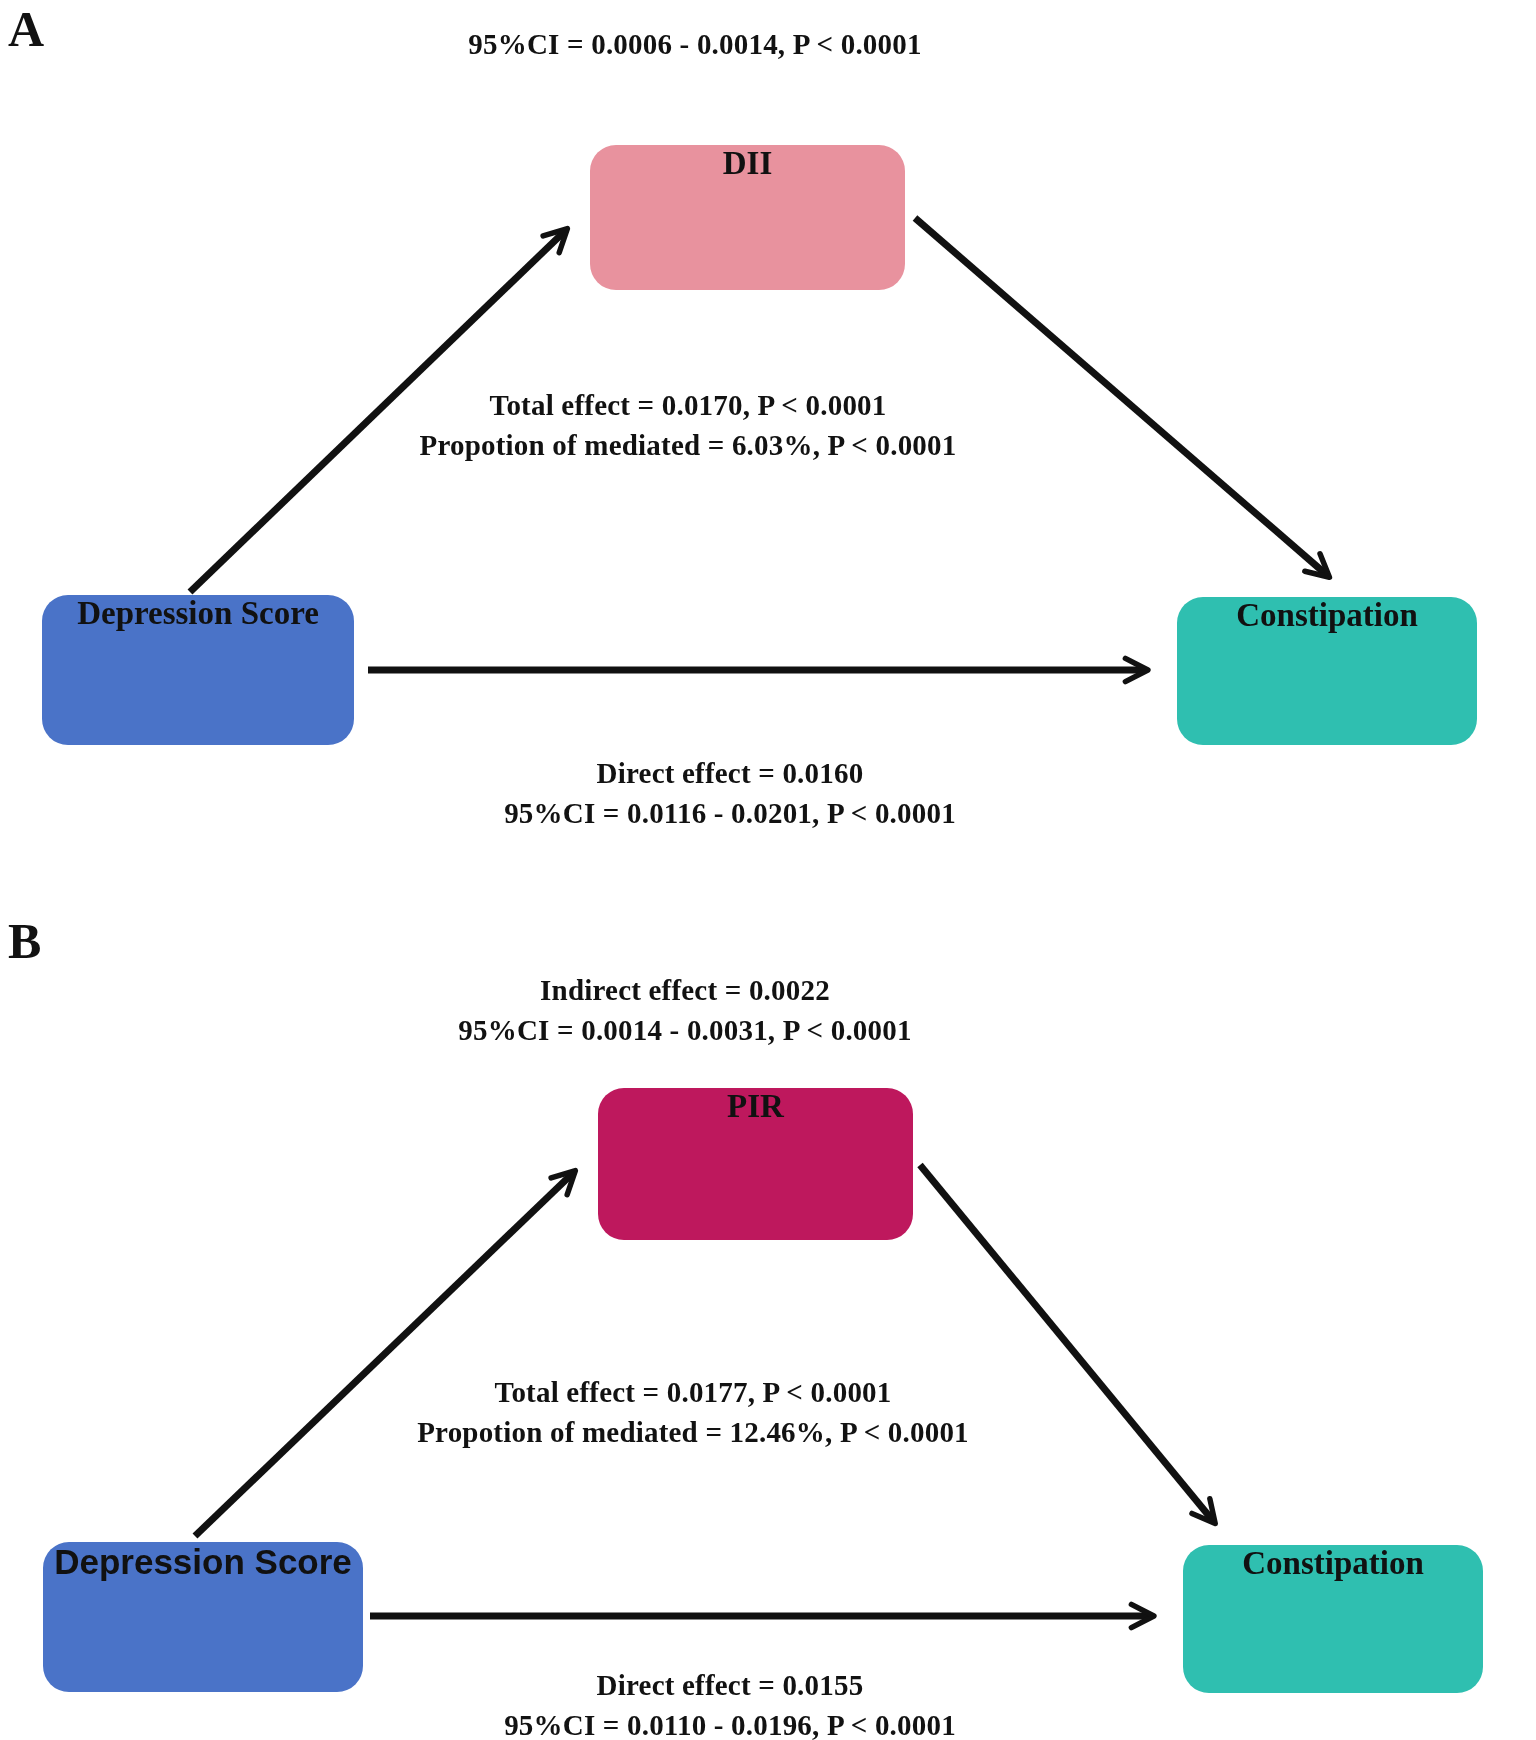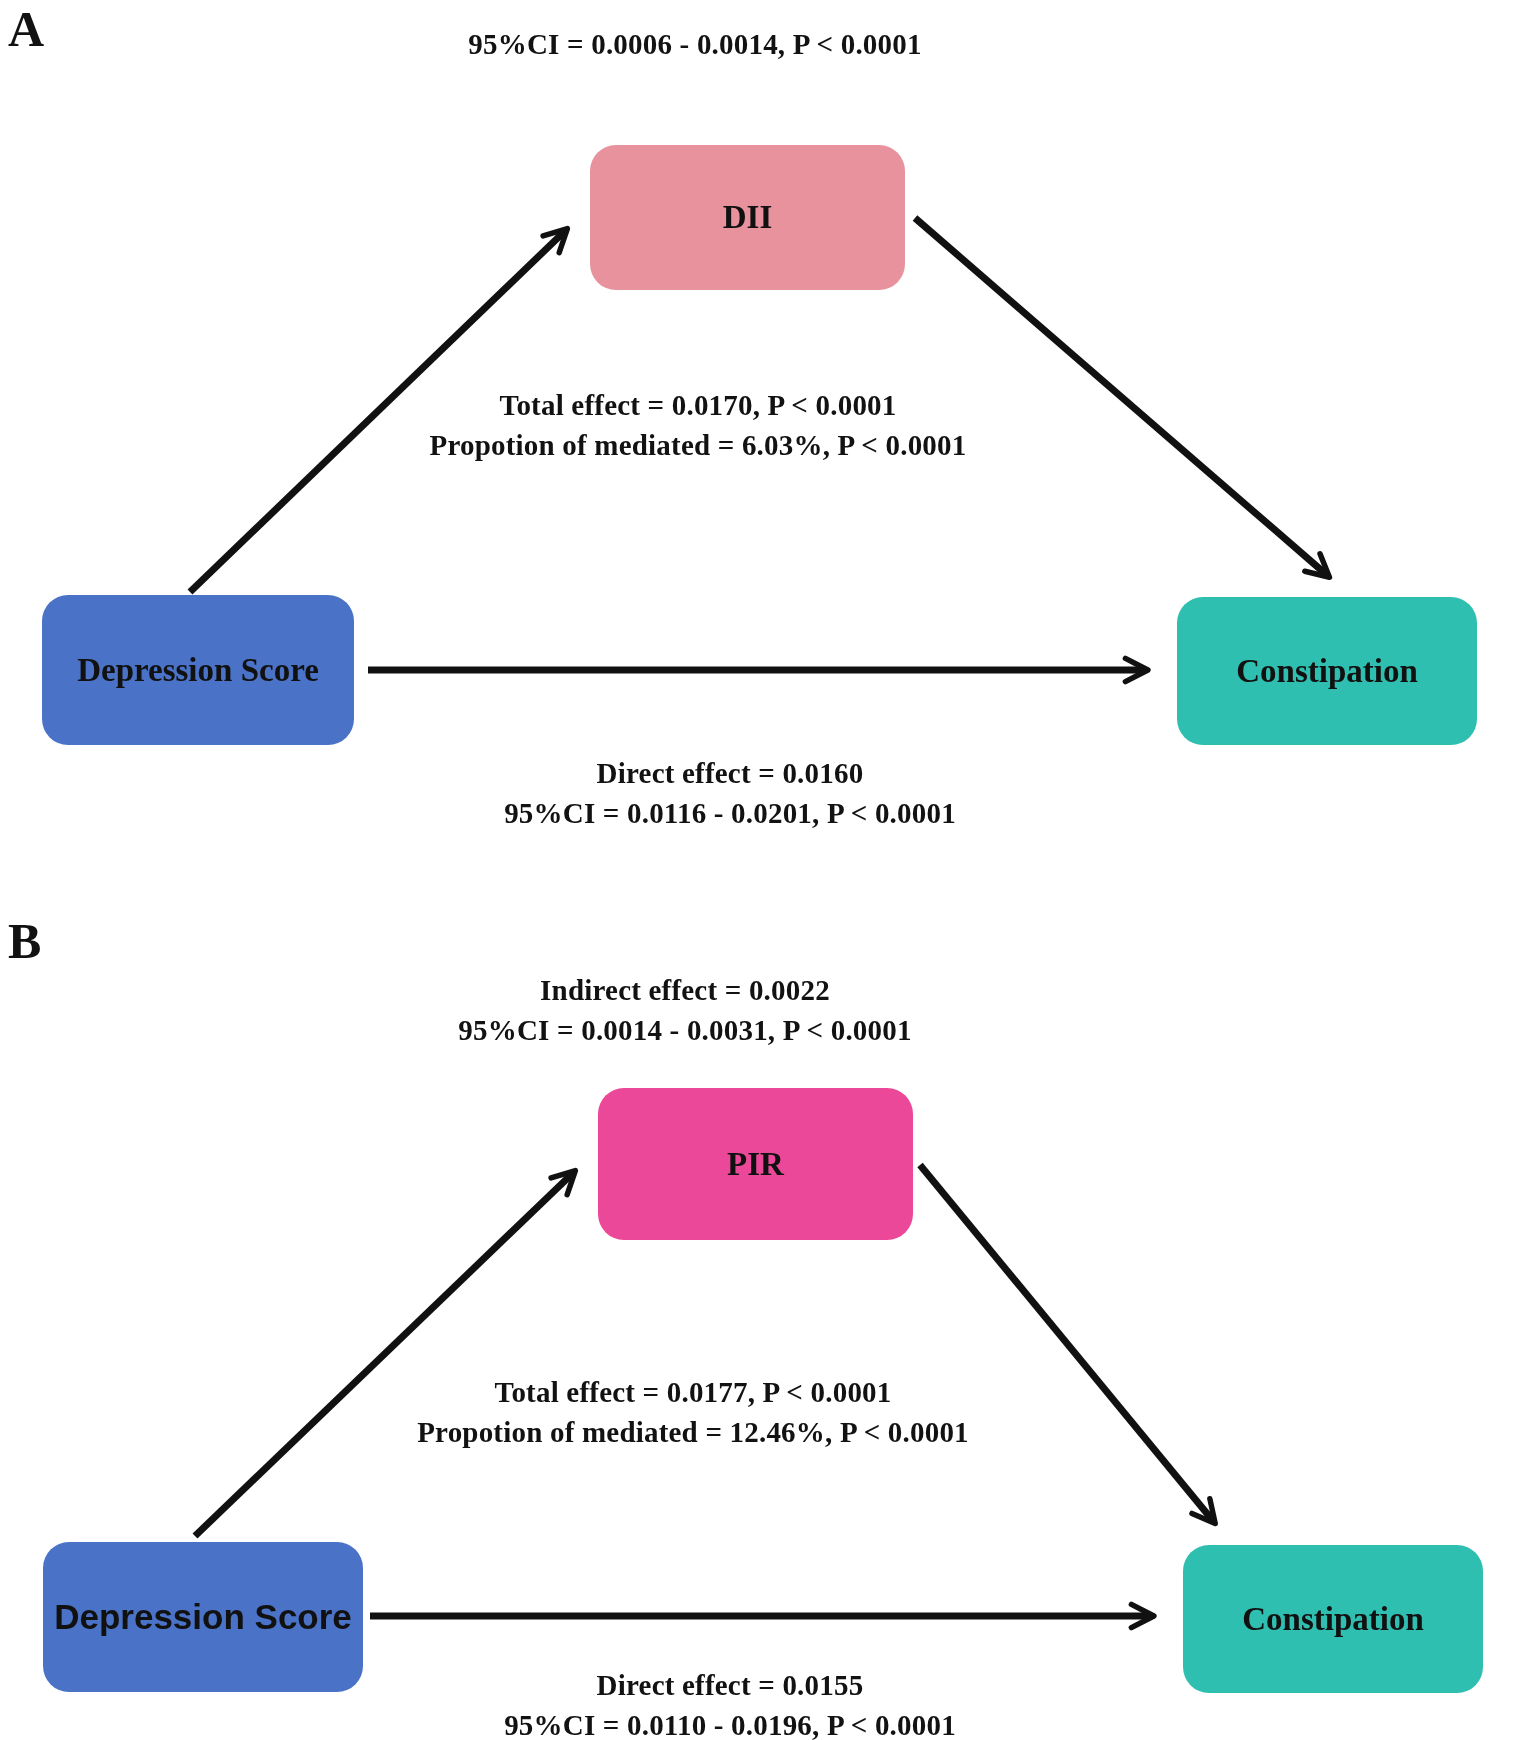--- a/index.html
+++ b/index.html
@@ -1,21 +1,21 @@
 <!DOCTYPE html>
 <html><head>
 <meta charset="utf-8">
 <style>
   html,body { margin:0; padding:0; background:#ffffff; }
   body { width:1536px; height:1740px; font-family:"Liberation Serif", serif; color:#121212; }
   .figure { position:relative; width:1536px; height:1740px; overflow:hidden; background:#ffffff; }
   .panel { position:absolute; left:0; width:1536px; }
   .panel-label { position:absolute; font-size:50px; font-weight:bold; line-height:1; }
   .note { position:absolute; width:1000px; text-align:center; font-weight:bold; font-size:29px; line-height:40px; letter-spacing:0.2px; }
-  .node { position:absolute; border-radius:26px; display:flex; align-items:center; justify-content:center;
+  .node { position:absolute; border-radius:26px; display:flex; align-items:flex-start; justify-content:center;
           font-weight:bold; font-size:33px; color:#111; }
   .node.sans { font-family:"Liberation Sans", sans-serif; font-size:35px; }
   svg.arrows { position:absolute; left:0; top:0; display:block; }
   svg.arrows line { stroke:#111; stroke-width:7; }
 </style>
 </head>
 <body>
 
 <div class="figure">
 
@@ -35,21 +35,21 @@
     <div class="panel-label" style="left:8px; top:4px;">A</div>
 
     <div class="note" style="left:195px; top:24px;">
       <div>95%CI = 0.0006 - 0.0014, P &lt; 0.0001</div>
     </div>
 
     <div class="node" style="left: 590px; top: 145px; width: 315px; height: 145px; background-color: rgb(232, 146, 158);">
       <span>DII</span>
     </div>
 
-    <div class="note" style="left:198px; top:385px;text-align:center;">
+    <div class="note" style="left:188px; top:385px;text-align:center;">
       <div>Total effect = 0.0170, P &lt; 0.0001</div>
       <div>Propotion of mediated = 6.03%, P &lt; 0.0001</div>
     </div>
 
     <div class="node" style="left: 42px; top: 595px; width: 312px; height: 150px; background-color: rgb(74, 115, 200);">
       <span>Depression Score</span>
     </div>
 
     <div class="node" style="left: 1177px; top: 597px; width: 300px; height: 148px; background-color: rgb(47, 191, 176);">
       <span>Constipation</span>
@@ -74,21 +74,21 @@
       <line x1="370" y1="716" x2="1152" y2="716" marker-end="url(#ahB)"></line>
     </svg>
 
     <div class="panel-label" style="left:8px; top:16px;">B</div>
 
     <div class="note" style="left:185px; top:70px;">
       <div>Indirect effect = 0.0022</div>
       <div>95%CI = 0.0014 - 0.0031, P &lt; 0.0001</div>
     </div>
 
-    <div class="node" style="left: 598px; top: 188px; width: 315px; height: 152px; background-color: #ec4899;">
+    <div class="node" style="left: 598px; top: 188px; width: 315px; height: 152px; background-color: #be185d;">
       <span>PIR</span>
     </div>
 
     <div class="note" style="left:193px; top:472px;">
       <div>Total effect = 0.0177, P &lt; 0.0001</div>
       <div>Propotion of mediated = 12.46%, P &lt; 0.0001</div>
     </div>
 
     <div class="node sans" style="left: 43px; top: 642px; width: 320px; height: 150px; background-color: rgb(74, 115, 200);">
       <span>Depression Score</span>

